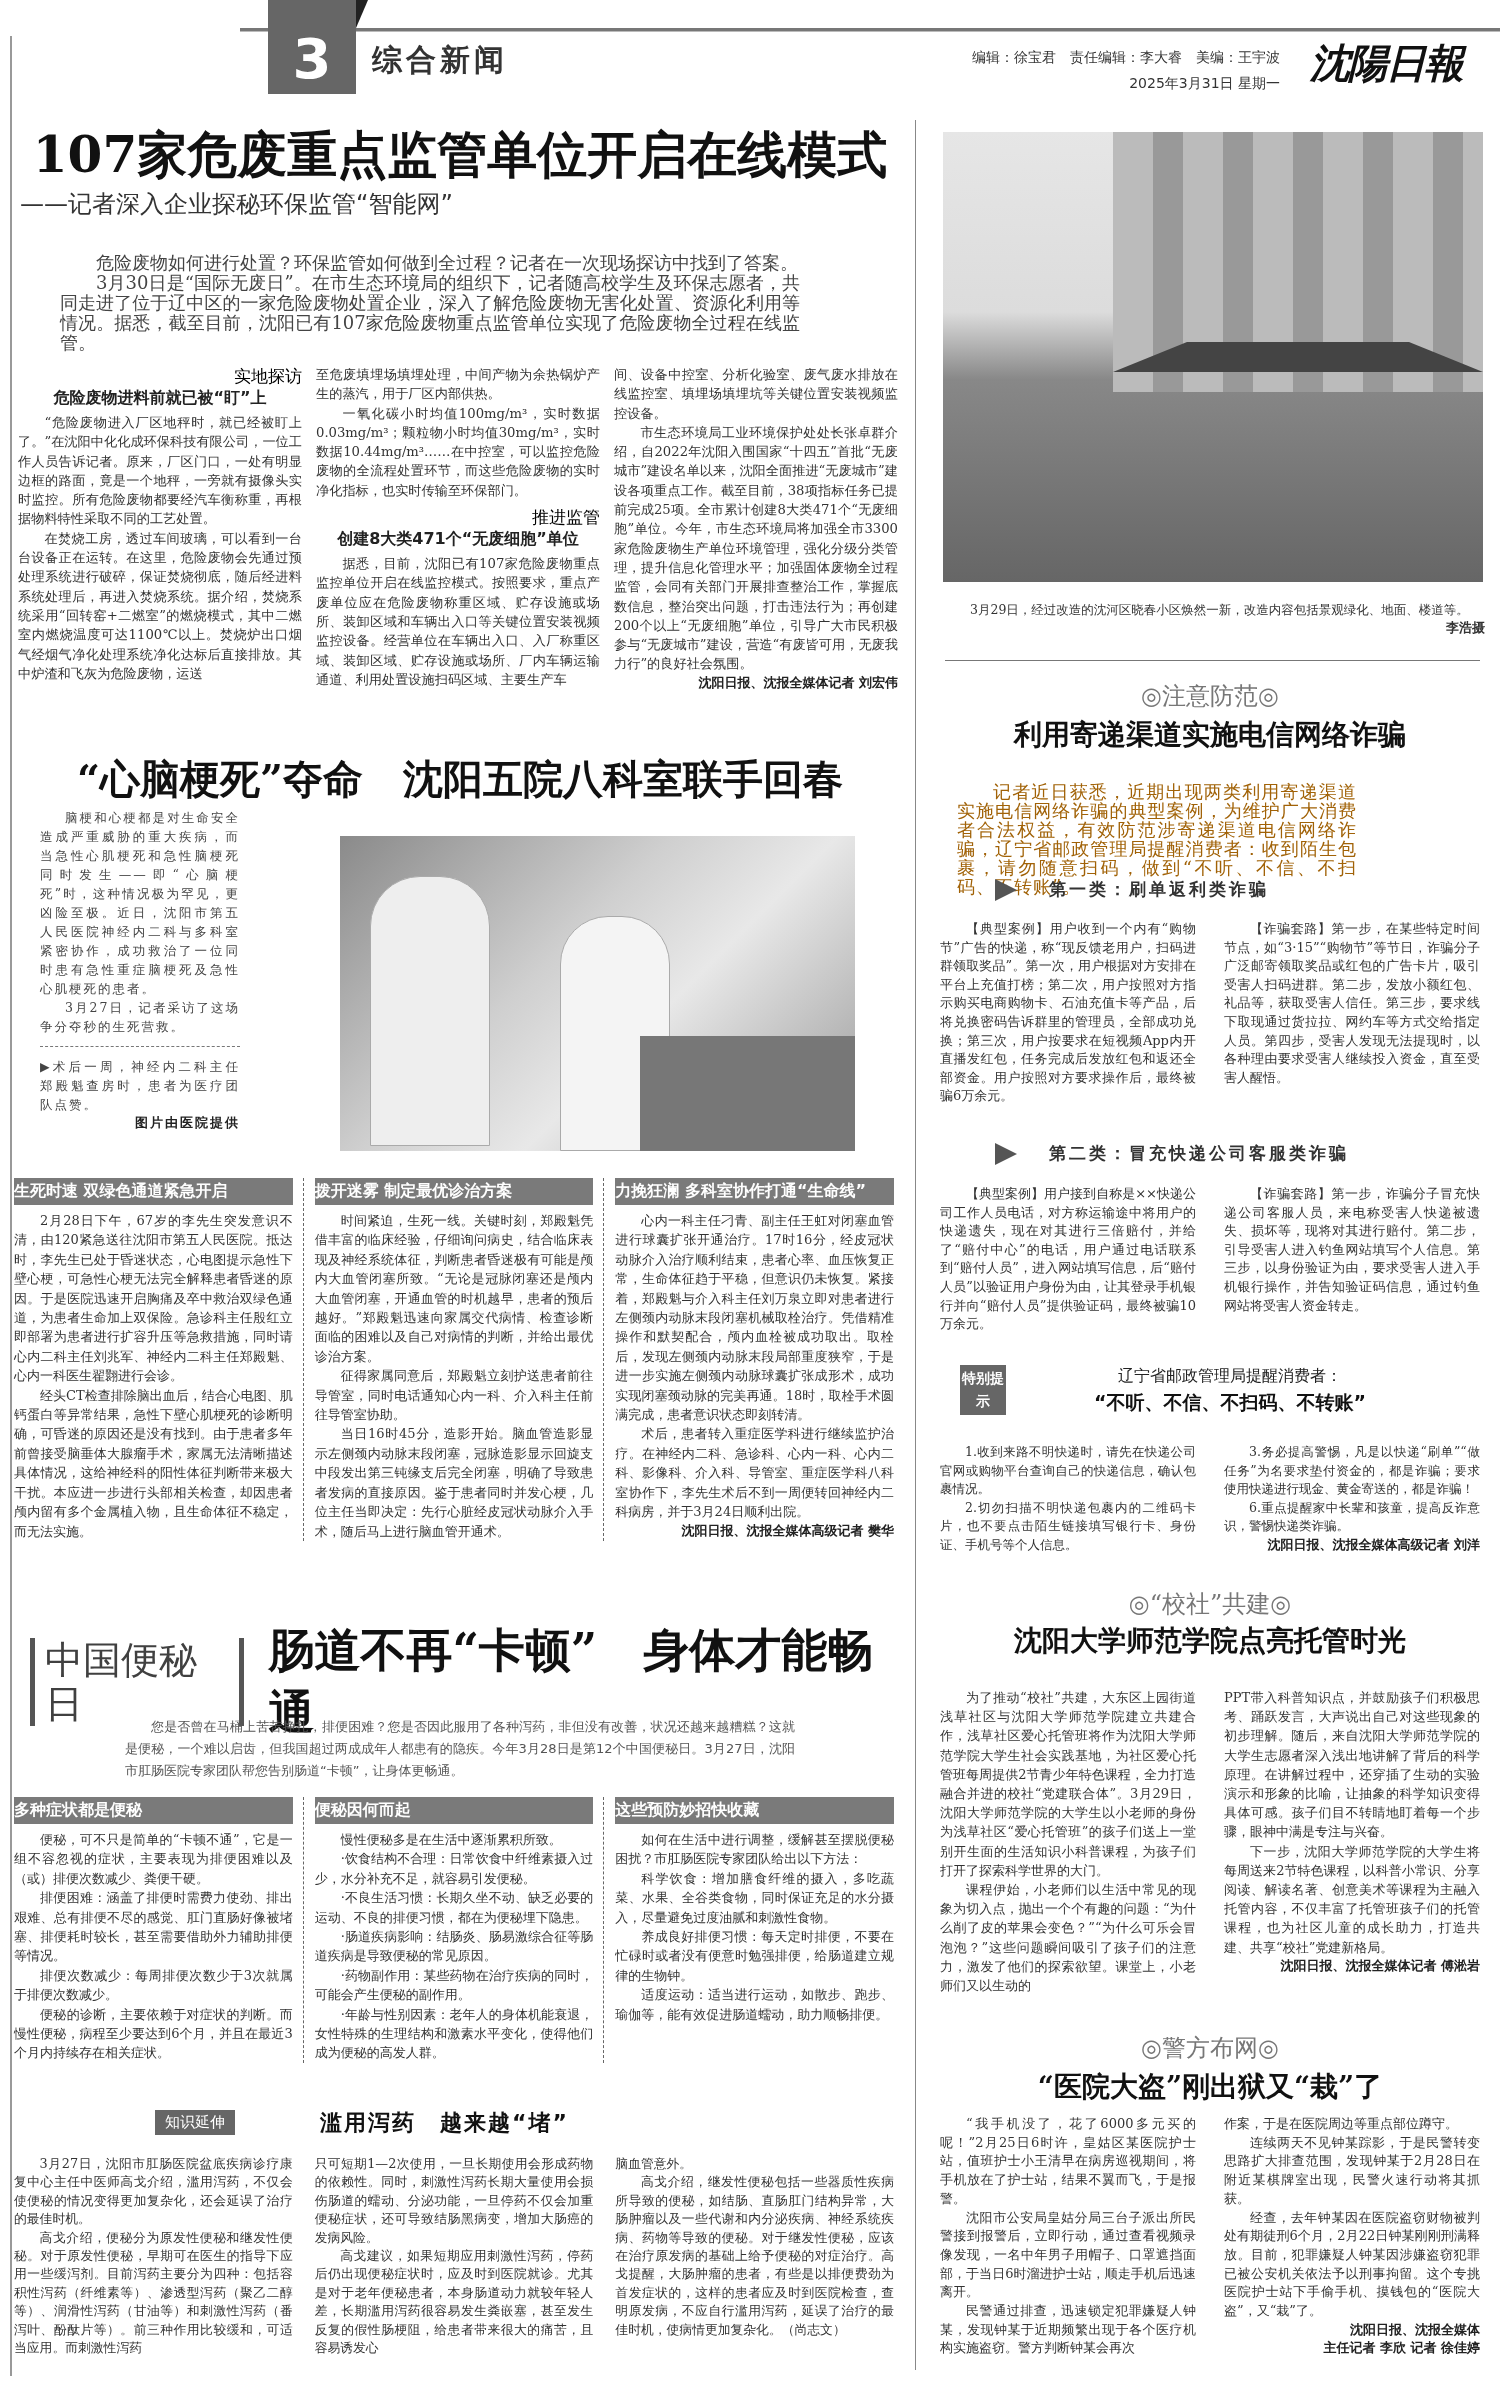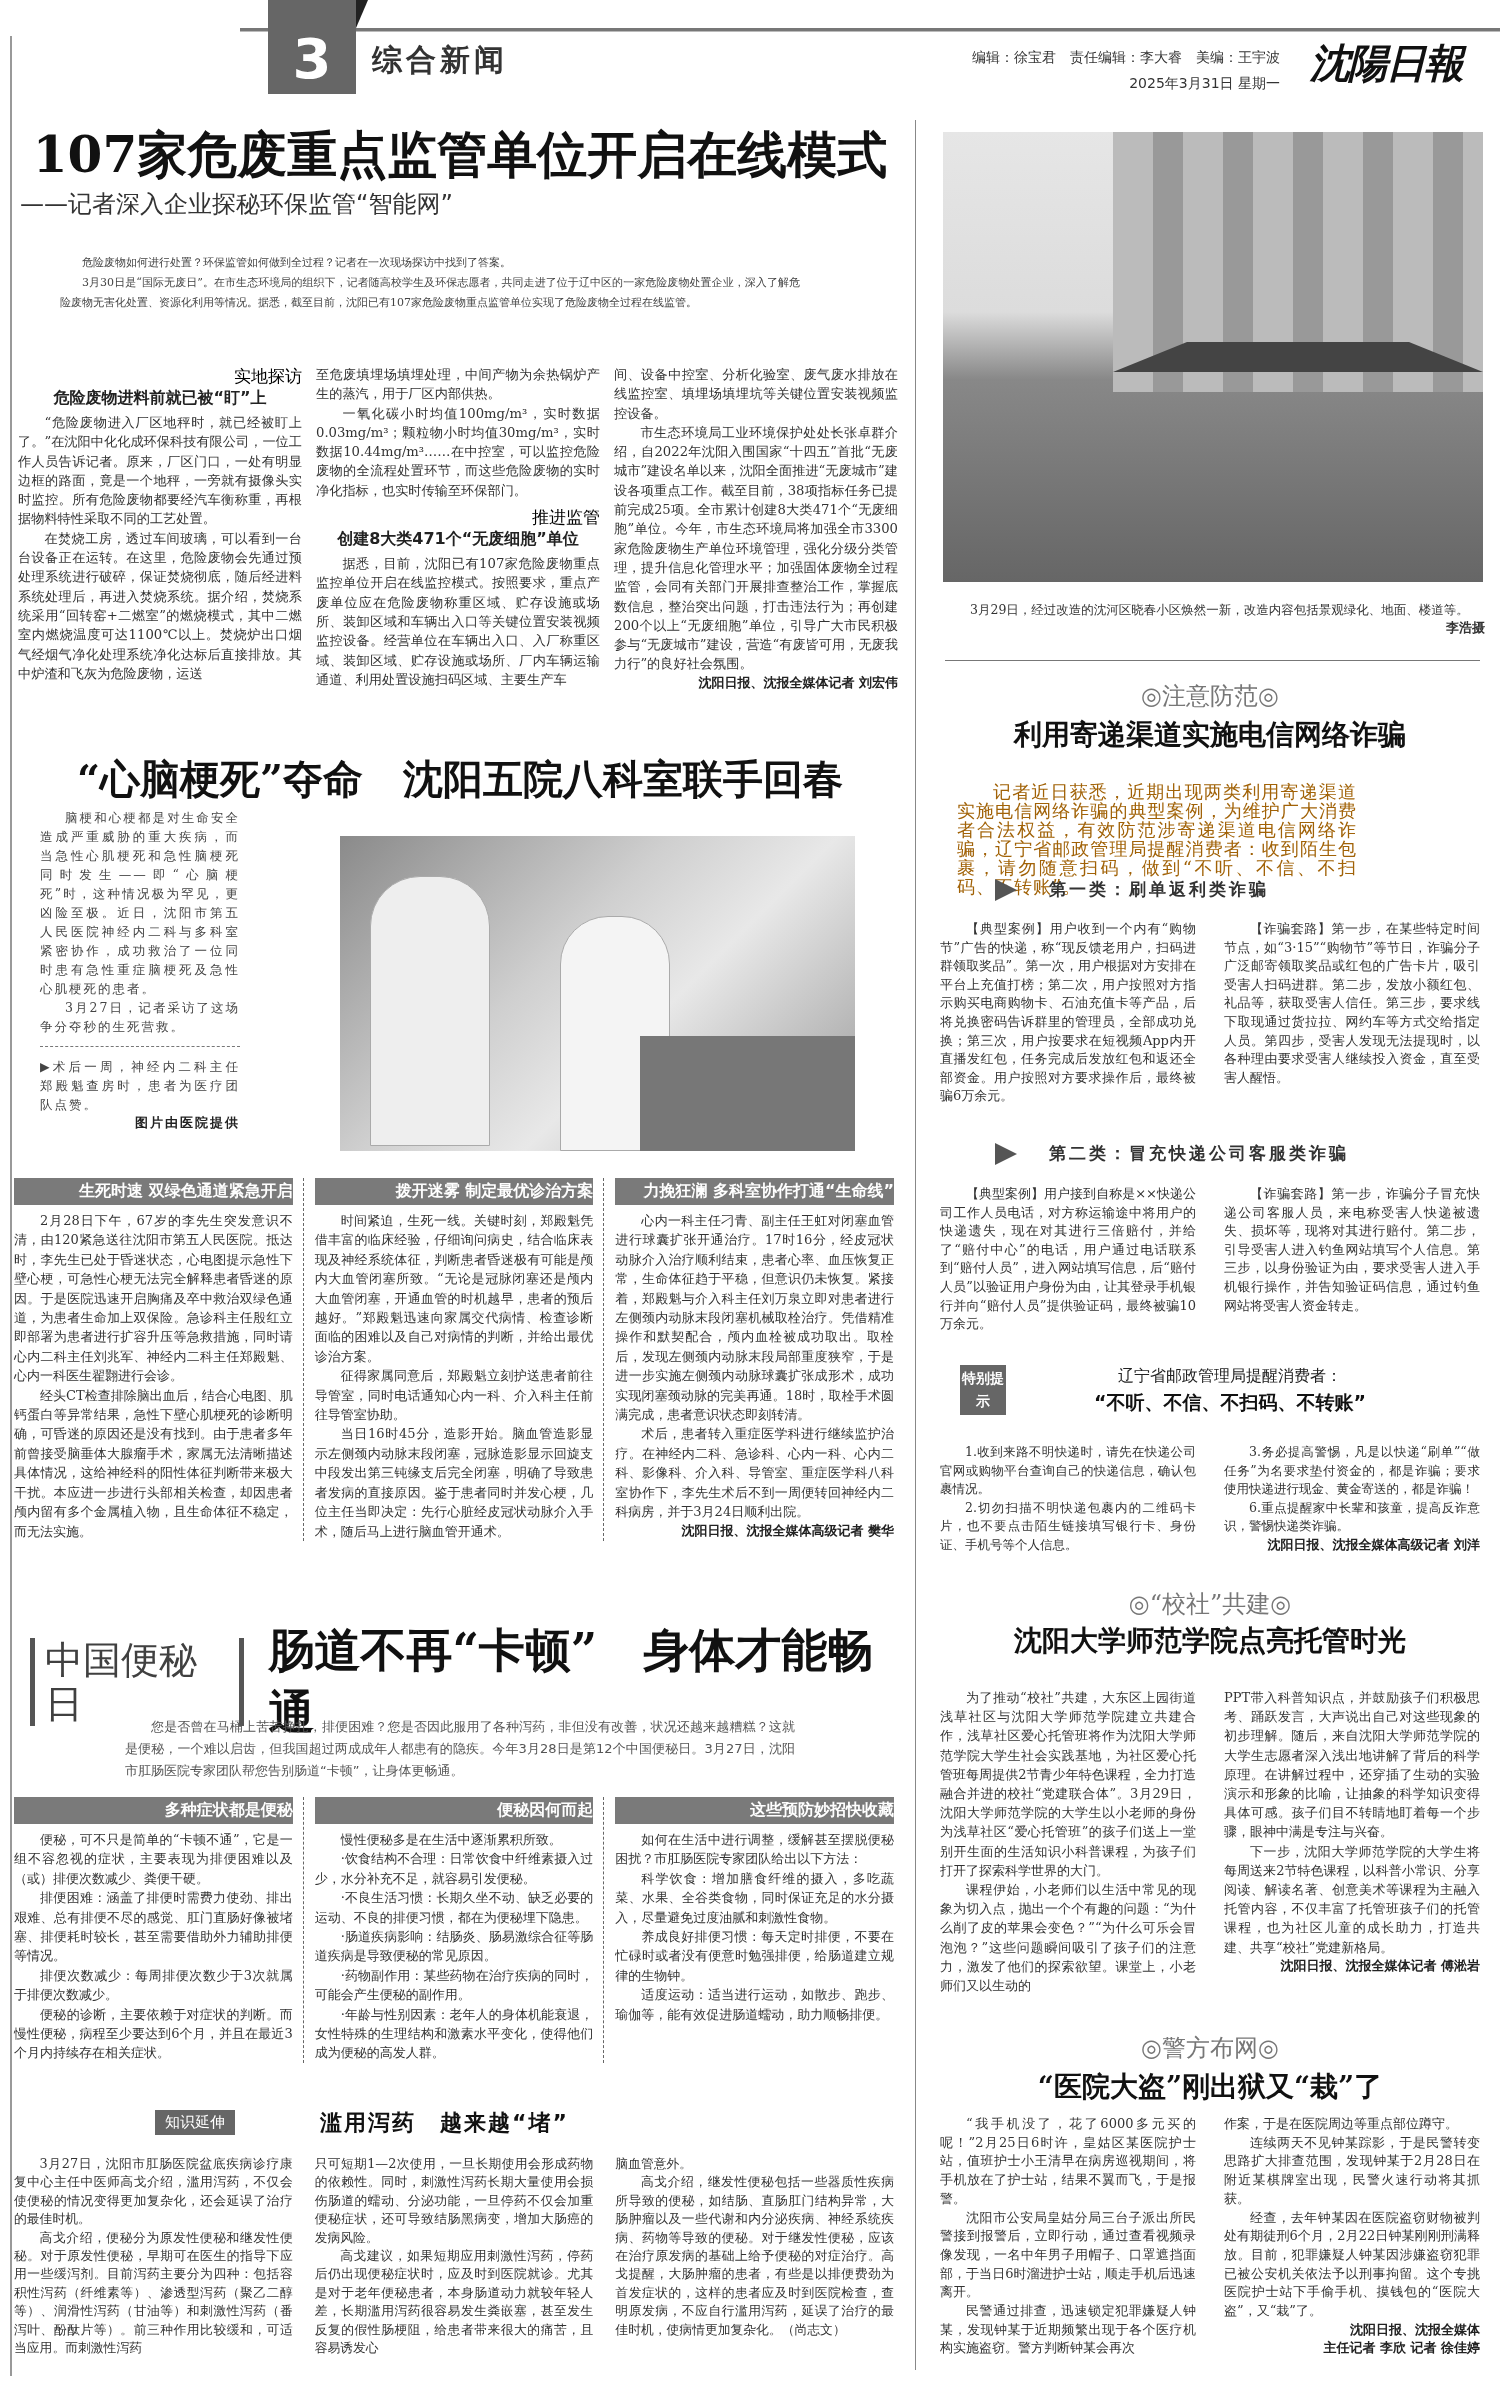--- a/index.html
+++ b/index.html
@@ -11,35 +11,35 @@
 
 .hdr-line{left:240px;top:28px;width:1260px;height:4px;background:#777;border-bottom:1px solid #bbb}
 .pagebox{left:268px;top:0;width:88px;height:94px;background:#666;color:#fff;font:bold 56px "DejaVu Sans",sans-serif;text-align:center;line-height:118px}
 .pagetri{left:356px;top:0;width:0;height:0;border-left:12px solid #222;border-bottom:28px solid transparent}
 .section{left:372px;top:40px;font:bold 30px "DejaVu Sans",sans-serif;color:#333;letter-spacing:4px}
 .editors{left:890px;top:44px;font:14px "DejaVu Sans",sans-serif;color:#333;text-align:right;width:390px;line-height:26px}
 .logo{left:1310px;top:36px;font:italic bold 40px "DejaVu Serif",serif;color:#111;letter-spacing:-2px}
 
 .h1{left:20px;top:122px;width:880px;text-align:center;font:bold 50px "DejaVu Serif",serif;color:#111}
 .h1sub{left:20px;top:188px;width:880px;text-align:left;font:24px "DejaVu Sans",sans-serif;color:#333}
-.lead{left:60px;top:253px;width:740px;font-size:11px;line-height:20px;color:#444}
+.lead{left:60px;top:253px;width:740px;font-size:18px;line-height:20px;color:#444}
 .cols3{left:18px;top:365px;width:880px;display:flex;gap:14px;font-size:13.2px;line-height:19.3px;color:#333}
 .cols3>div{flex:1}
 .subkick{text-align:right;font:17px "DejaVu Sans",sans-serif;color:#000000;text-indent:0}
 .subhead{text-align:center;font:bold 16px "DejaVu Sans",sans-serif;color:#222;text-indent:0;margin-bottom:4px}
 .byline{text-align:right;font:bold 13px "DejaVu Sans",sans-serif;text-indent:0;color:#222}
 
 .h2{left:20px;top:752px;width:880px;font:bold 40px "DejaVu Serif",serif;color:#111;text-align:center}
 .heartintro{left:40px;top:808px;width:200px;font-size:12.5px;line-height:19px;color:#444;letter-spacing:2px}
 .dashsep{border-top:1px dashed #777;margin:10px 0}
 .hosp{left:340px;top:836px;width:515px;height:315px;background:linear-gradient(135deg,#8a8a8a,#cfcfcf 40%,#e8e8e8 60%,#999)}
 .hosp .fig1{position:absolute;left:30px;top:40px;width:120px;height:270px;background:#eee;border-radius:50px 50px 0 0;border:1px solid #aaa}
 .hosp .fig2{position:absolute;left:220px;top:80px;width:110px;height:235px;background:#f4f4f4;border-radius:48px 48px 0 0;border:1px solid #aaa}
 .hosp .bed{position:absolute;left:300px;top:200px;width:215px;height:115px;background:#777}
-.secbar{background:#7a7a7a;color:#fff;font:bold 16px "DejaVu Sans",sans-serif;text-align:right;padding:3px 0;text-indent:0;margin-bottom:6px}
+.secbar{background:#7a7a7a;color:#fff;font:bold 16px "DejaVu Sans",sans-serif;text-align:left;padding:3px 0;text-indent:0;margin-bottom:6px}
 .hcols{left:14px;top:1178px;width:880px;display:flex;gap:22px;font-size:13px;line-height:19.4px;color:#333}
 .hcols>div{flex:1;position:relative}
 .hcols>div+div::before{content:"";position:absolute;left:-12px;top:0;bottom:0;border-left:1px dashed #666}
 
 .cz{left:30px;top:1620px;width:870px;display:flex;align-items:center;gap:24px}
 .cztag{font:38px "DejaVu Serif",serif;color:#404040;border-left:5px solid #555;border-right:5px solid #555;padding:0 10px;line-height:44px}
 .czh{font:bold 46px "DejaVu Serif",serif;color:#111}
 .czlead{left:125px;top:1716px;width:670px;font:13px "DejaVu Sans",sans-serif;line-height:22px;color:#555}
 .ccols{left:14px;top:1797px;width:880px;display:flex;gap:22px;font-size:13px;line-height:19.4px;color:#333}
 .ccols>div{flex:1;position:relative}

